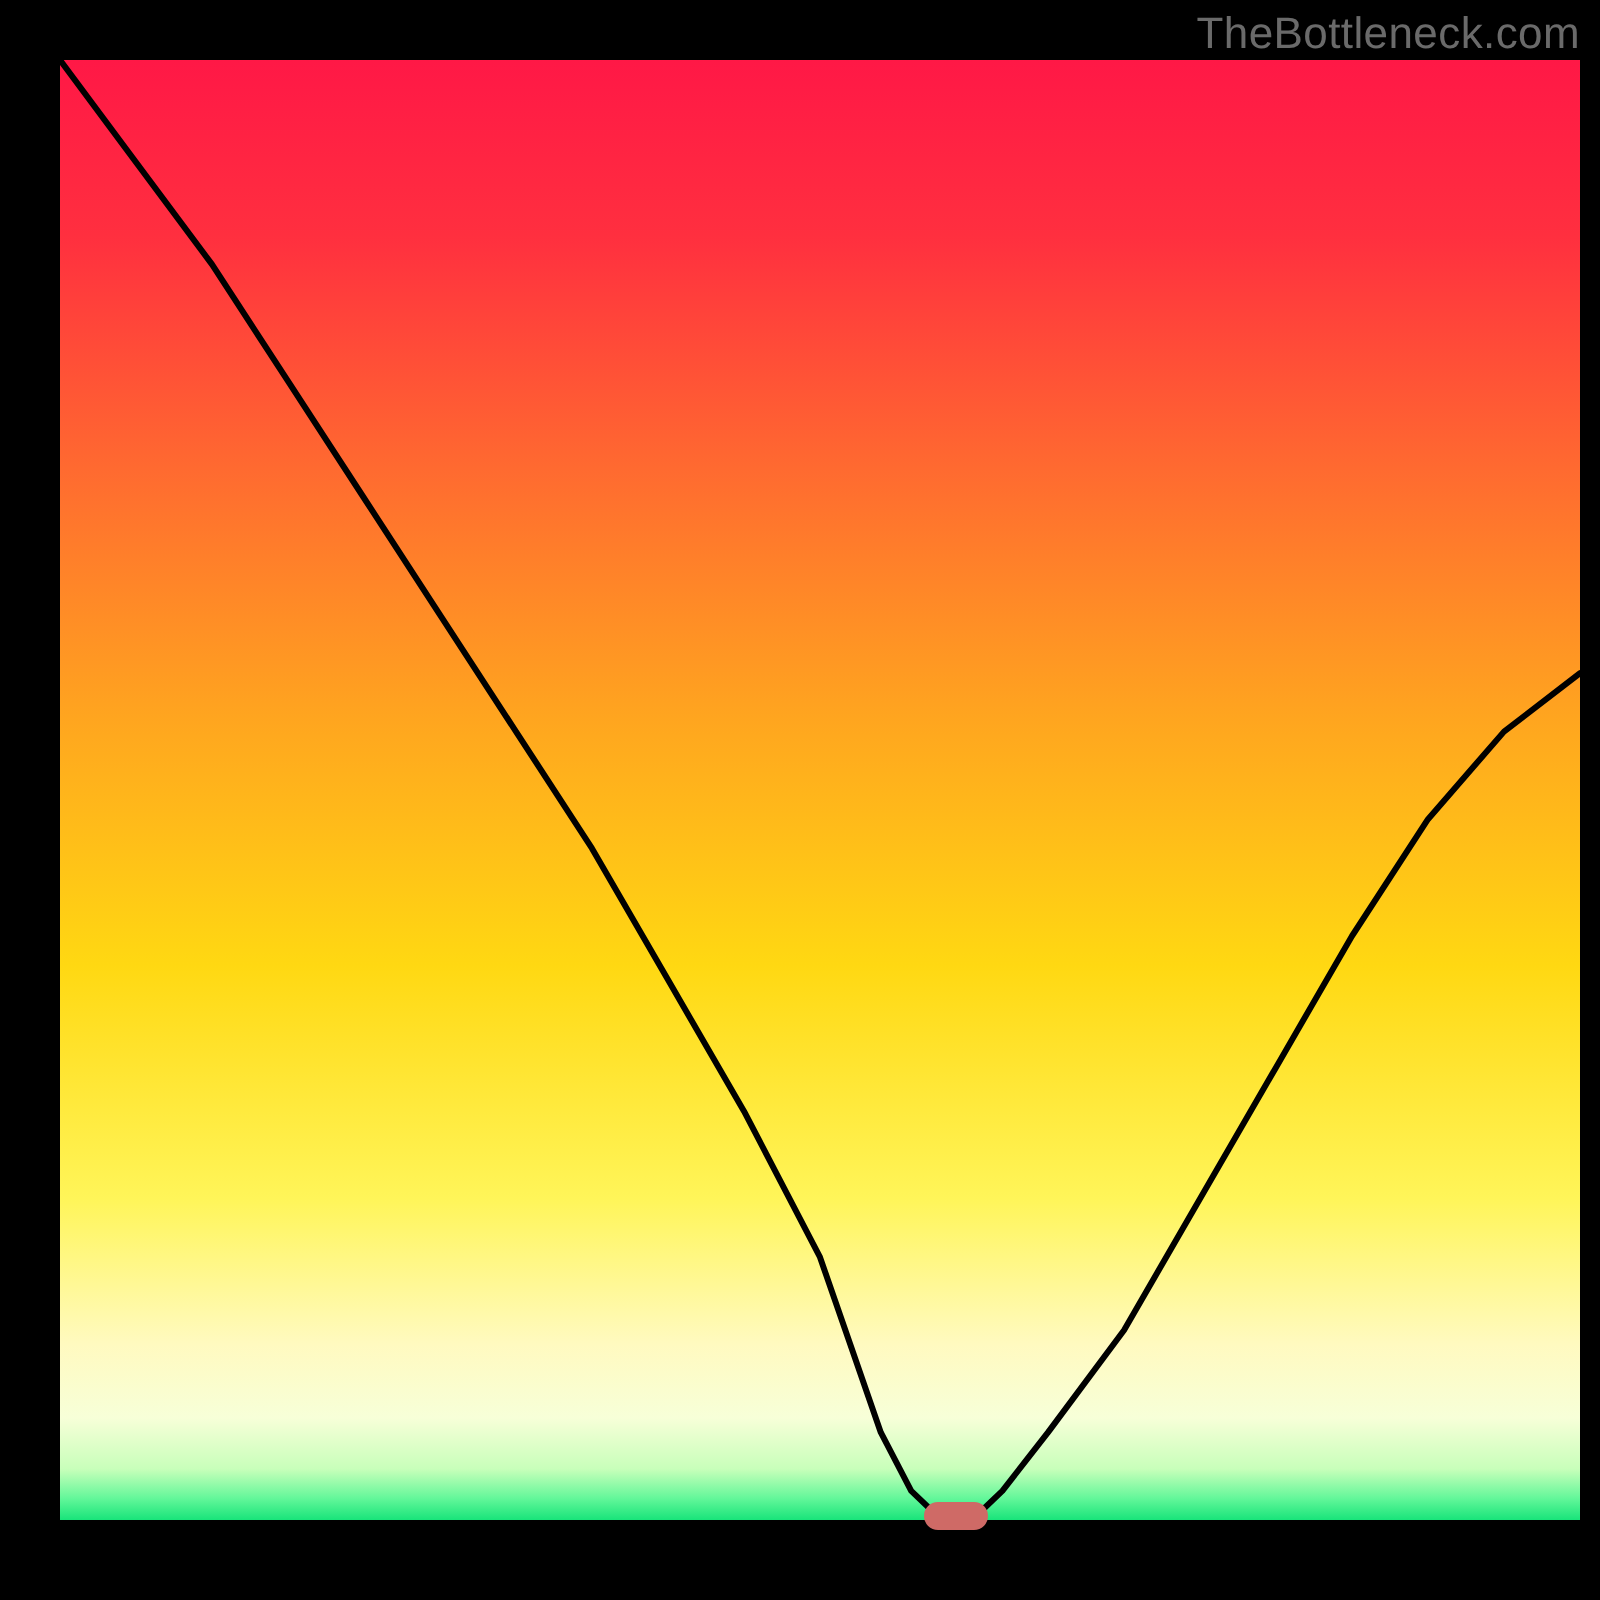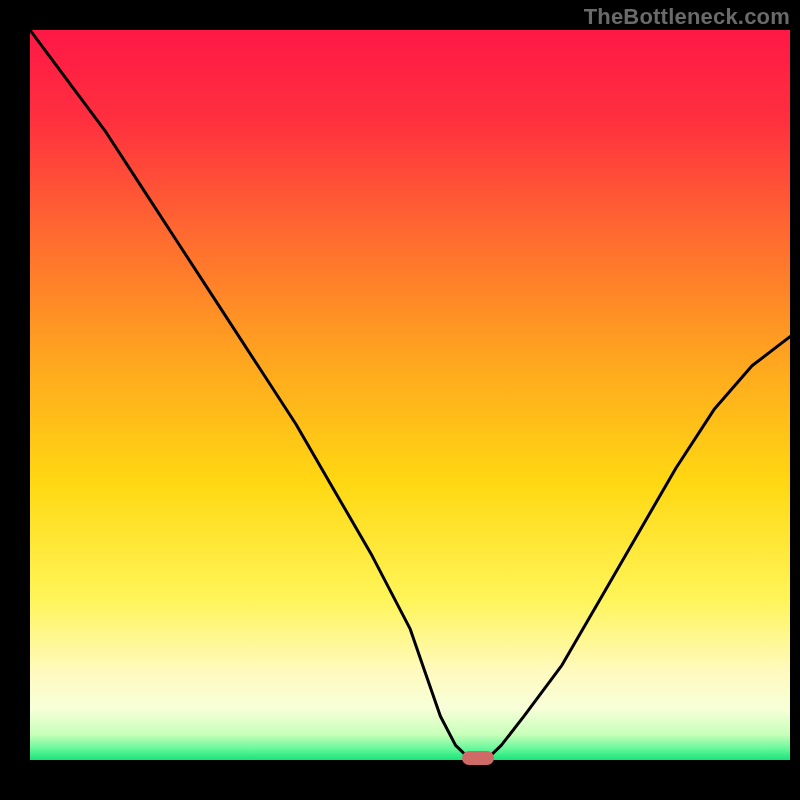--- a/index.html
+++ b/index.html
@@ -16,21 +16,21 @@
     width: 800px;
     height: 800px;
     background: #000;
   }
   .watermark {
     position: absolute;
     top: 4px;
     right: 10px;
     color: #6a6a6a;
     font-size: 22px;
-    font-weight: 700;
+    font-weight: 400;
     letter-spacing: 0.2px;
     z-index: 10;
     text-align: center;
   }
   .plot-area {
     position: absolute;
     left: 30px;
     top: 30px;
     width: 760px;
     height: 730px;

